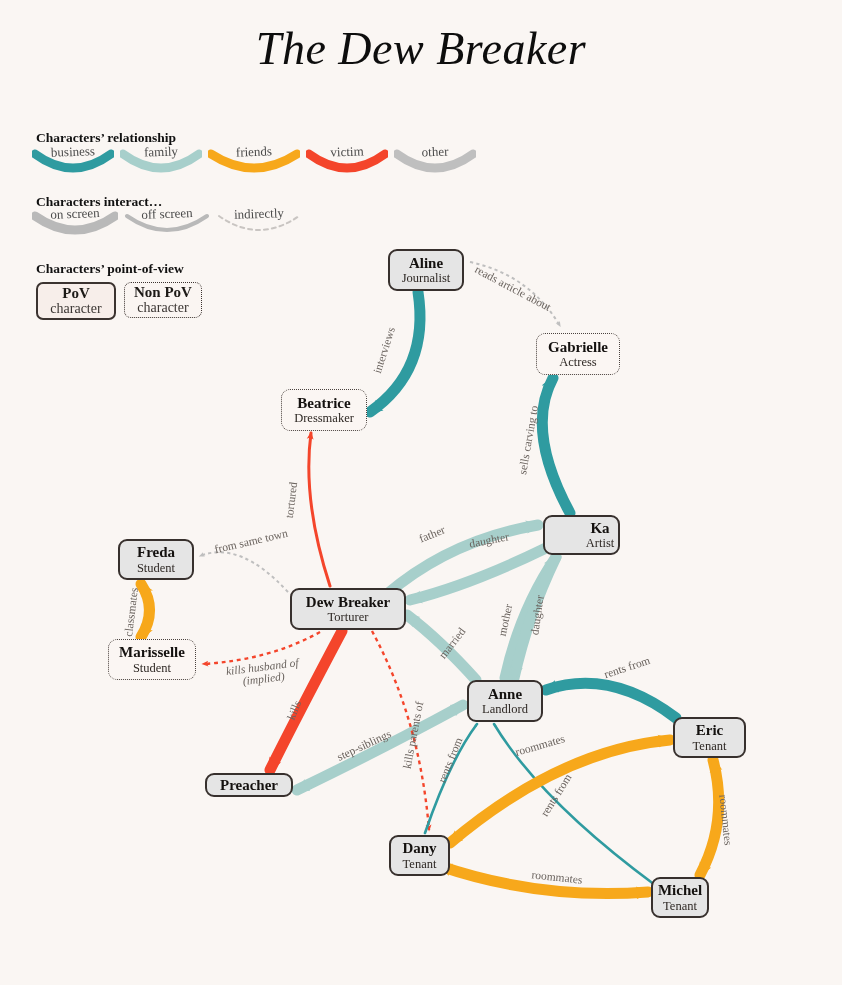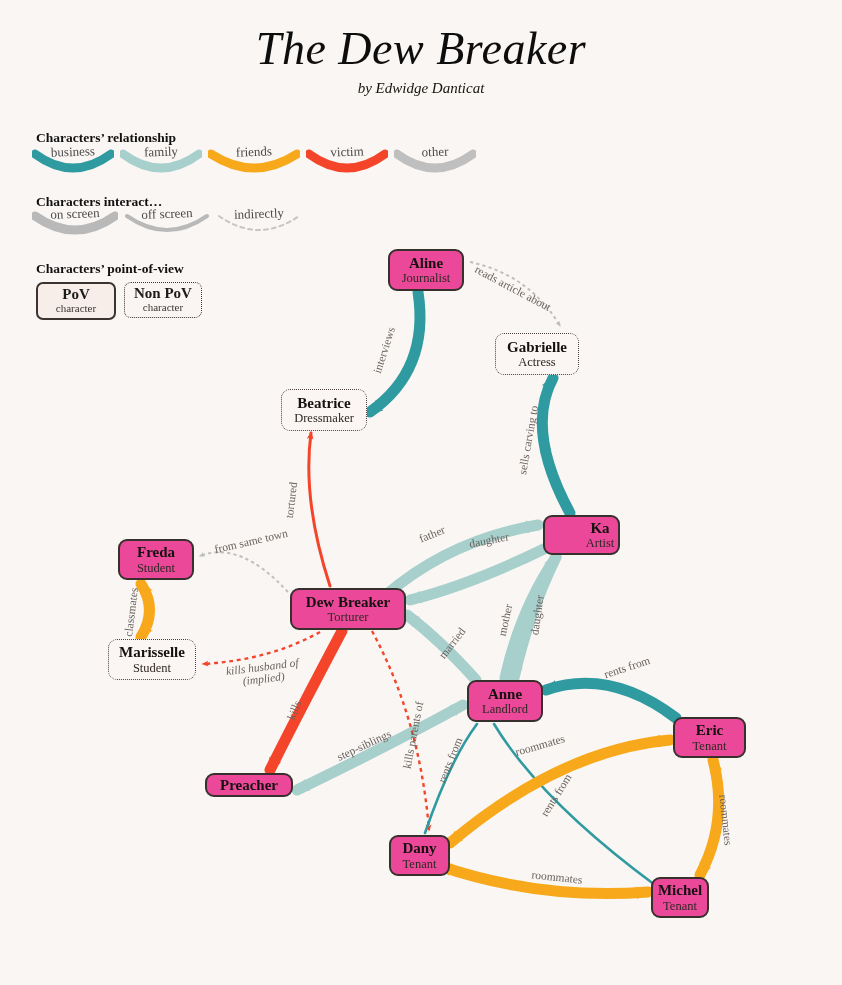--- a/index.html
+++ b/index.html
@@ -36,27 +36,27 @@
     font-size:13px;color:#4a4a4a;white-space:nowrap;
   }
   .lg-box{
     position:absolute;width:76px;height:34px;border-radius:7px;
     display:flex;flex-direction:column;align-items:center;justify-content:center;
     background:#f7eeea;
   }
   .lg-box.pov{border:2.2px solid #3b3330;}
   .lg-box.nonpov{border:1.6px dotted #3b3330;background:#faf5f2;}
   .lg-box .n{font-weight:700;font-size:15px;color:#1d1a17;line-height:1.05;}
-  .lg-box .r{font-size:11px;color:#3a3532;line-height:1.05;text-align:center;}
+  .lg-box .r{font-size:14px;color:#3a3532;line-height:1.05;text-align:center;}
 
   
   .node{
     position:absolute;border-radius:9px;
     display:flex;flex-direction:column;align-items:center;justify-content:center;
-    box-sizing:border-box;background:#ec4899;z-index:5;
+    box-sizing:border-box;background:#e5e5e5;z-index:5;
     padding:3px 8px;
   }
   .node.pov{border:2.4px solid #37302d;}
   .node.nonpov{border:1.7px dotted #4a423e;background:#fbf6f3;}
   .node .nm{
     font-family:"Liberation Serif", serif;font-weight:700;
     font-size:15px;color:#14110f;line-height:1.08;white-space:nowrap;
   }
   .node .rl{
     font-family:"Liberation Serif", serif;
@@ -71,21 +71,20 @@
   }
   .elabel.ital{font-style:italic;}
   .elabel.two{line-height:1.08;text-align:center;}
 </style>
 </head>
 <body>
 
 <div id="stage">
 
   <div class="title">The Dew Breaker</div>
-  <div class="byline">by Edwidge Danticat</div>
 
   <div class="lg-head" style="left:36px;top:130px;">Characters’ relationship</div>
   <div class="lg-head" style="left:36px;top:194px;">Characters interact…</div>
   <div class="lg-head" style="left:36px;top:261px;">Characters’ point-of-view</div>
 
   <div id="legend-relationship">
       <div class="lg-swatch" style="left: 32px; top: 148px; width: 82px;"><svg width="82" height="32" viewBox="0 0 82 32">
           <path d="M 3 6 Q 41 34 79 6" fill="none" stroke="#2f9ba0" stroke-width="9" stroke-linecap="round"></path>
         </svg></div>
       <div class="lg-label" style="left: 42px; top: 144px; width: 62px; text-align: center; transform: rotate(-2deg);">business</div>
@@ -175,21 +174,21 @@
       <path d="M 450 843 Q 560 750 670 740" fill="none" stroke="#f7a81b" stroke-width="11" stroke-linecap="round" marker-end="url(#ar-friends-s)" marker-start="url(#ar-friends-s)"></path>
       <path d="M 713 760 Q 729 820 700 875" fill="none" stroke="#f7a81b" stroke-width="11" stroke-linecap="round" marker-end="url(#ar-friends-s)" marker-start="url(#ar-friends-s)"></path>
       <path d="M 440 866 Q 540 900 648 892" fill="none" stroke="#f7a81b" stroke-width="11" stroke-linecap="round" marker-end="url(#ar-friends-s)" marker-start="url(#ar-friends-s)"></path>
     </svg>
 
   <div id="node-layer">
       <div class="node pov" style="left: 388px; top: 249px; width: 76px; height: 42px;">
         <span class="nm">Aline</span>
         <span class="rl">Journalist</span>
       </div>
-      <div class="node nonpov" style="left: 495px; top: 333px; width: 84px; height: 42px;">
+      <div class="node nonpov" style="left: 536px; top: 333px; width: 84px; height: 42px;">
         <span class="nm">Gabrielle</span>
         <span class="rl">Actress</span>
       </div>
       <div class="node nonpov" style="left: 281px; top: 389px; width: 86px; height: 42px;">
         <span class="nm">Beatrice</span>
         <span class="rl">Dressmaker</span>
       </div>
       <div class="node pov" style="left: 543px; top: 515px; width: 77px; height: 40px; padding-left: 45px;">
         <span class="nm">Ka</span>
         <span class="rl">Artist</span>

